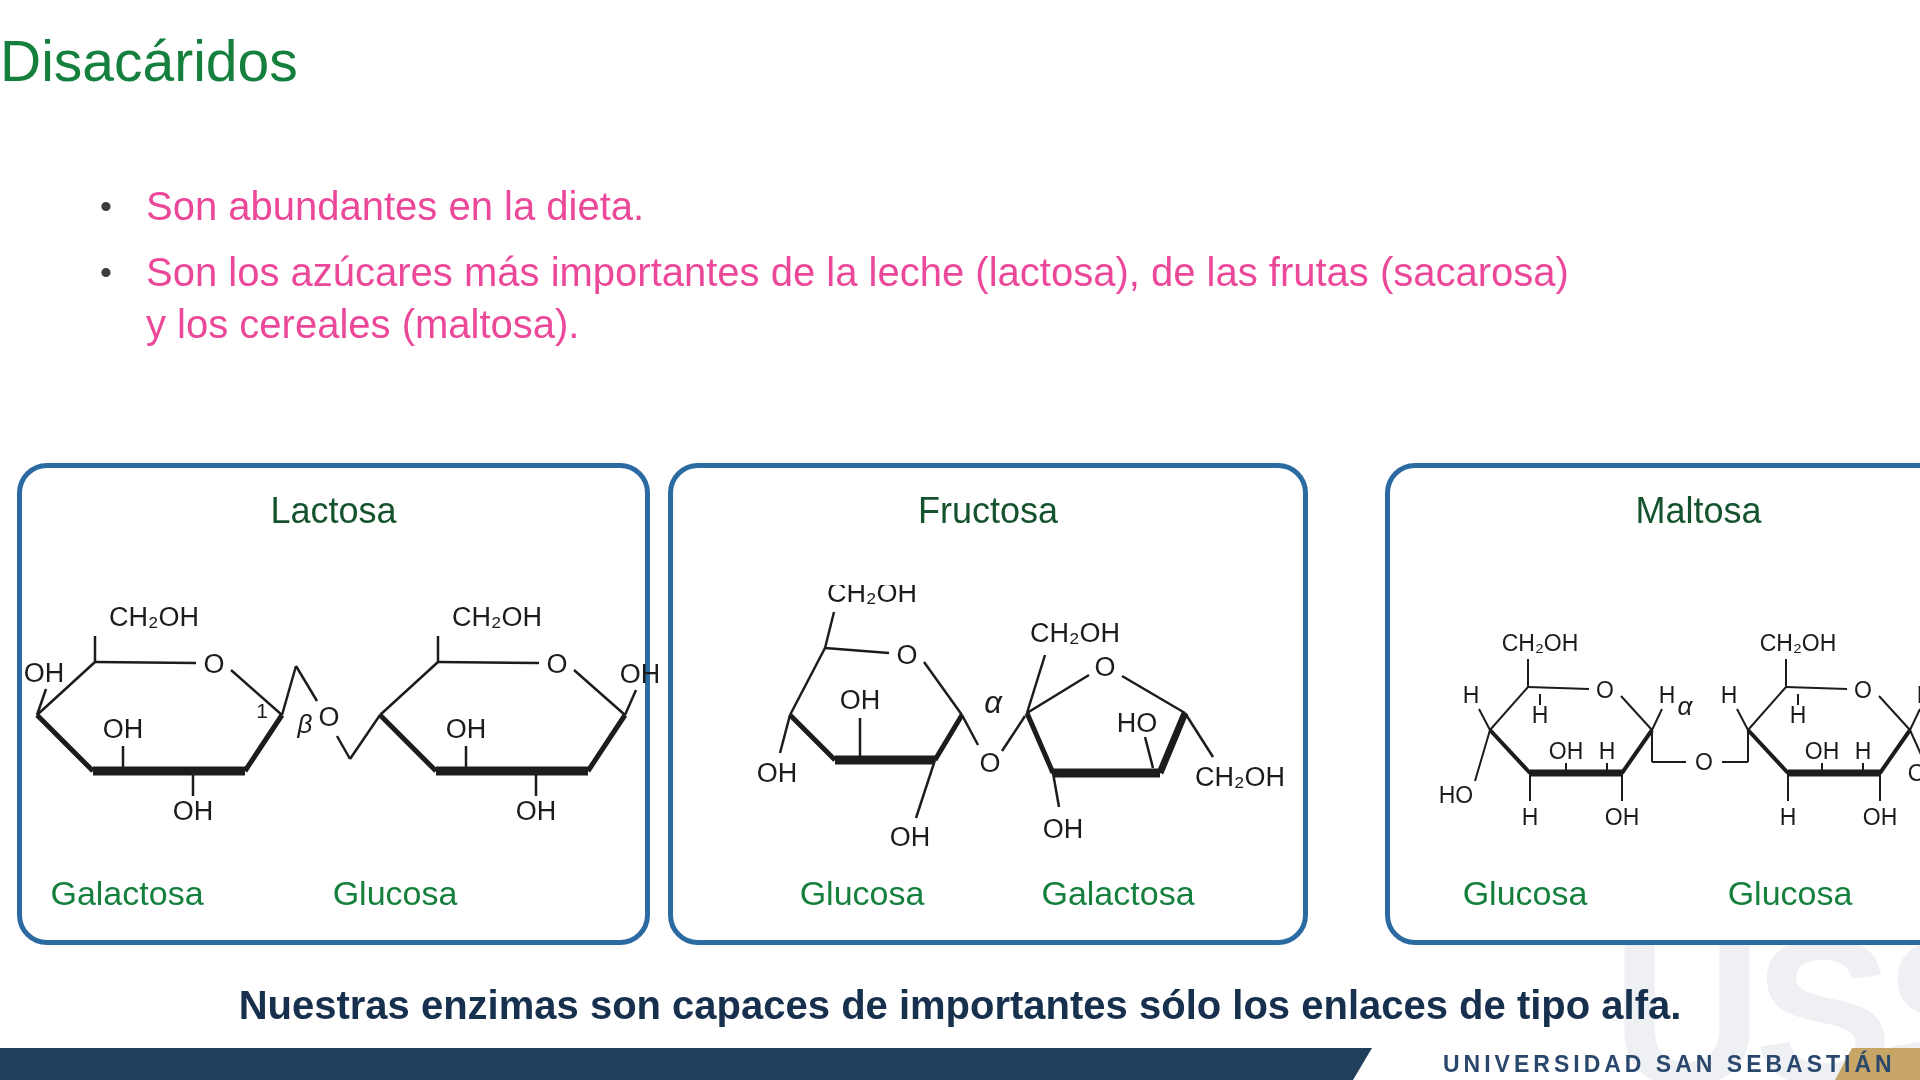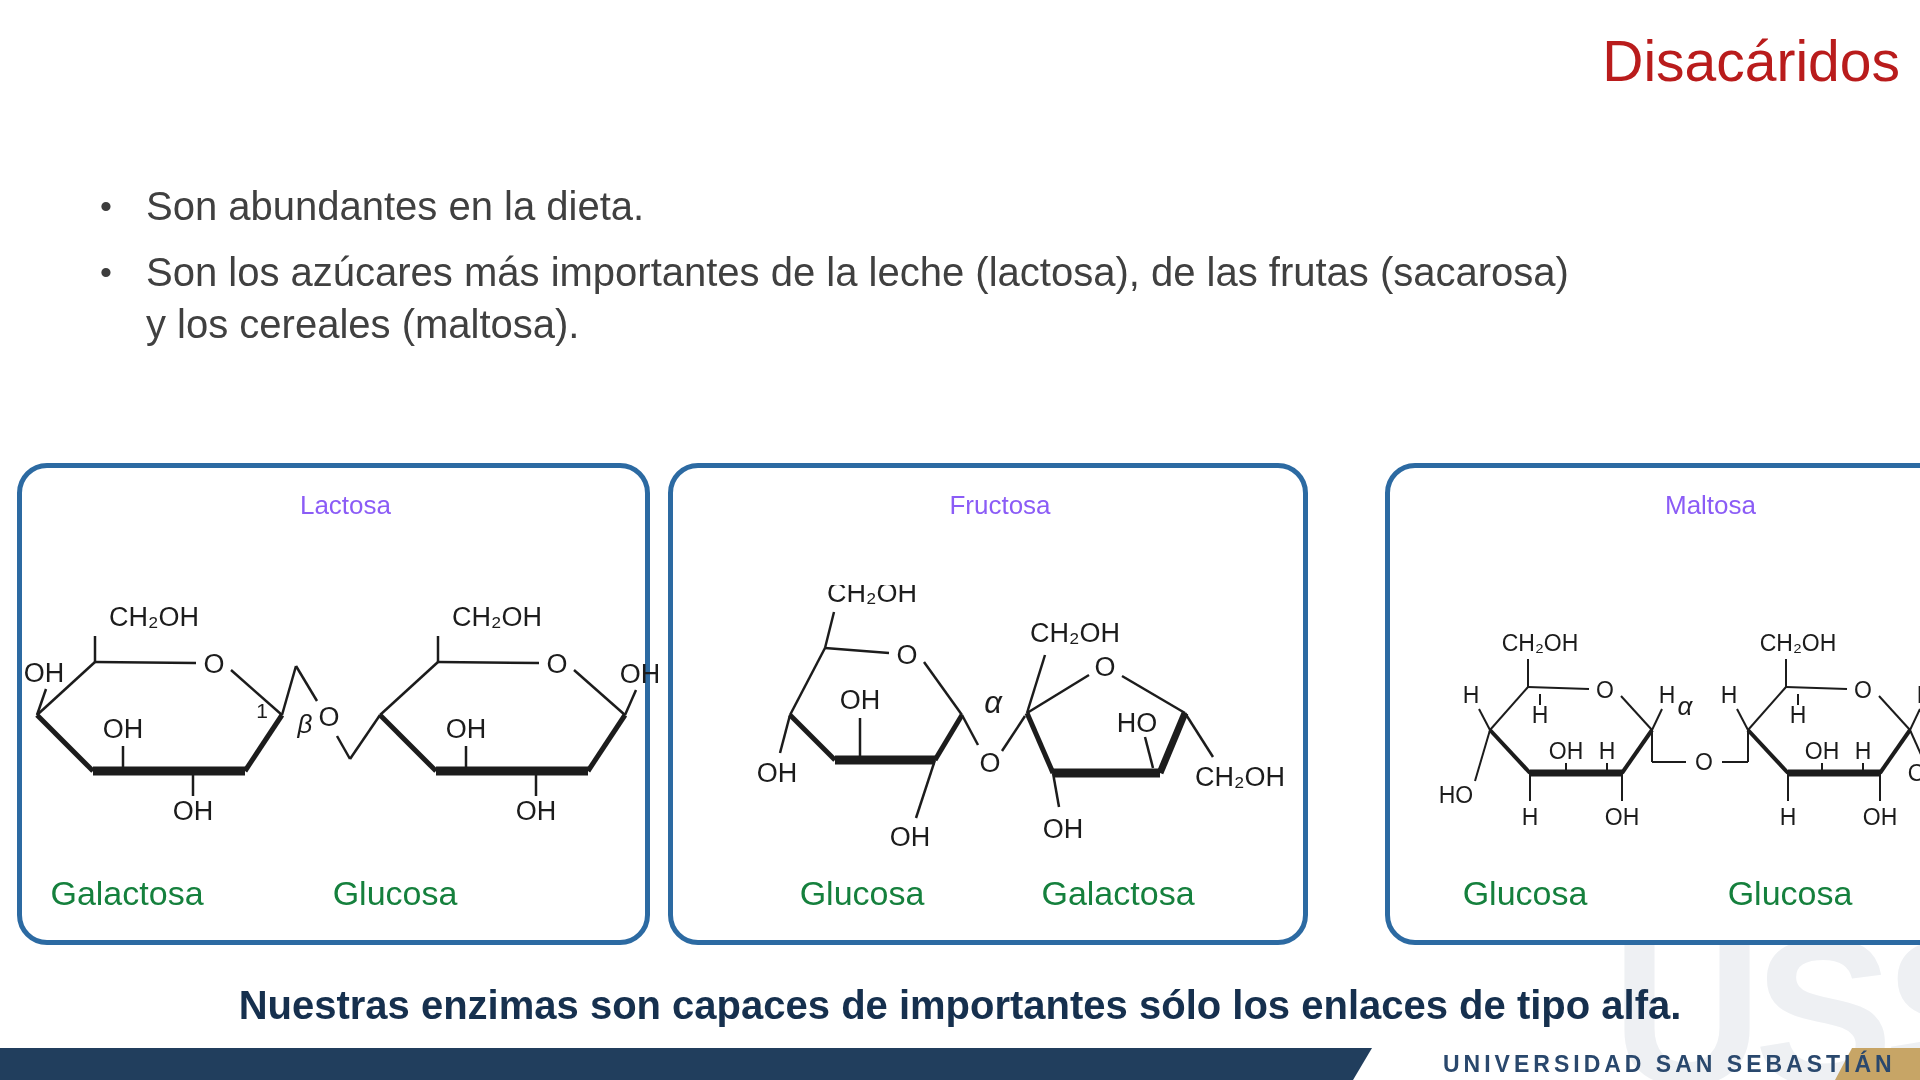--- a/index.html
+++ b/index.html
@@ -1,32 +1,32 @@
 <!DOCTYPE html>
 <html><head>
 <meta charset="utf-8">
 <style>
   html,body{margin:0;padding:0;background:#ffffff;}
   .slide{position:relative;width:1920px;height:1080px;background:#ffffff;overflow:hidden;
          font-family:"Liberation Sans","DejaVu Sans",sans-serif;color:#1a1a1a;}
   .watermark{position:absolute;left:1612px;top:908px;font-size:208px;font-weight:700;
              letter-spacing:-8px;color:#eef0f3;line-height:1;z-index:0;user-select:none;}
-  .title{position:absolute;left:0;top:28px;width:1882px;text-align:right;
-         font-size:57px;font-weight:400;color:#b91c1c;z-index:2;padding-left:18px;}
+  .title{position:absolute;left:0;top:28px;width:1882px;text-align:left;
+         font-size:57px;font-weight:400;color:#15803d;z-index:2;}
   .bullets{position:absolute;left:100px;top:180px;width:1490px;z-index:2;}
   .bullet-row{display:flex;margin-bottom:14px;}
   .bullet-glyph{width:46px;flex:0 0 46px;font-size:34px;line-height:52px;color:#3d3d3d;}
-  .bullet-text{font-size:40px;line-height:52px;color:#404040;}
+  .bullet-text{font-size:40px;line-height:52px;color:#ec4899;}
   .card{position:absolute;top:463px;height:482px;background:#ffffff;border:5px solid #2c6aa2;
         border-radius:30px;box-sizing:border-box;z-index:2;}
   .card-1{left:17px;width:633px;}
   .card-2{left:668px;width:640px;}
   .card-3{left:1345px;width:627px;margin-left:40px;}
-  .card-title{position:absolute;top:22px;left:12px;width:100%;text-align:center;
-              font-size:26px;color:#8b5cf6;}
+  .card-title{position:absolute;top:22px;left:0;width:100%;text-align:center;
+              font-size:36px;color:#14532d;}
   .unit-label{position:absolute;top:406px;transform:translateX(-50%);font-size:34px;
               color:#15803d;white-space:nowrap;}
   .struct{position:absolute;}
   .struct line{stroke:#1c1c1c;}
   .struct text{fill:#1c1c1c;font-family:"Liberation Sans","DejaVu Sans",sans-serif;}
   .atom{font-size:27px;}
   .atom-s{font-size:23px;}
   .num{font-size:21px;}
   .greek{font-size:26px;font-style:italic;font-family:"DejaVu Serif","Liberation Serif",serif;}
   .greek-big{font-size:31px;font-style:italic;font-family:"DejaVu Serif","Liberation Serif",serif;}

